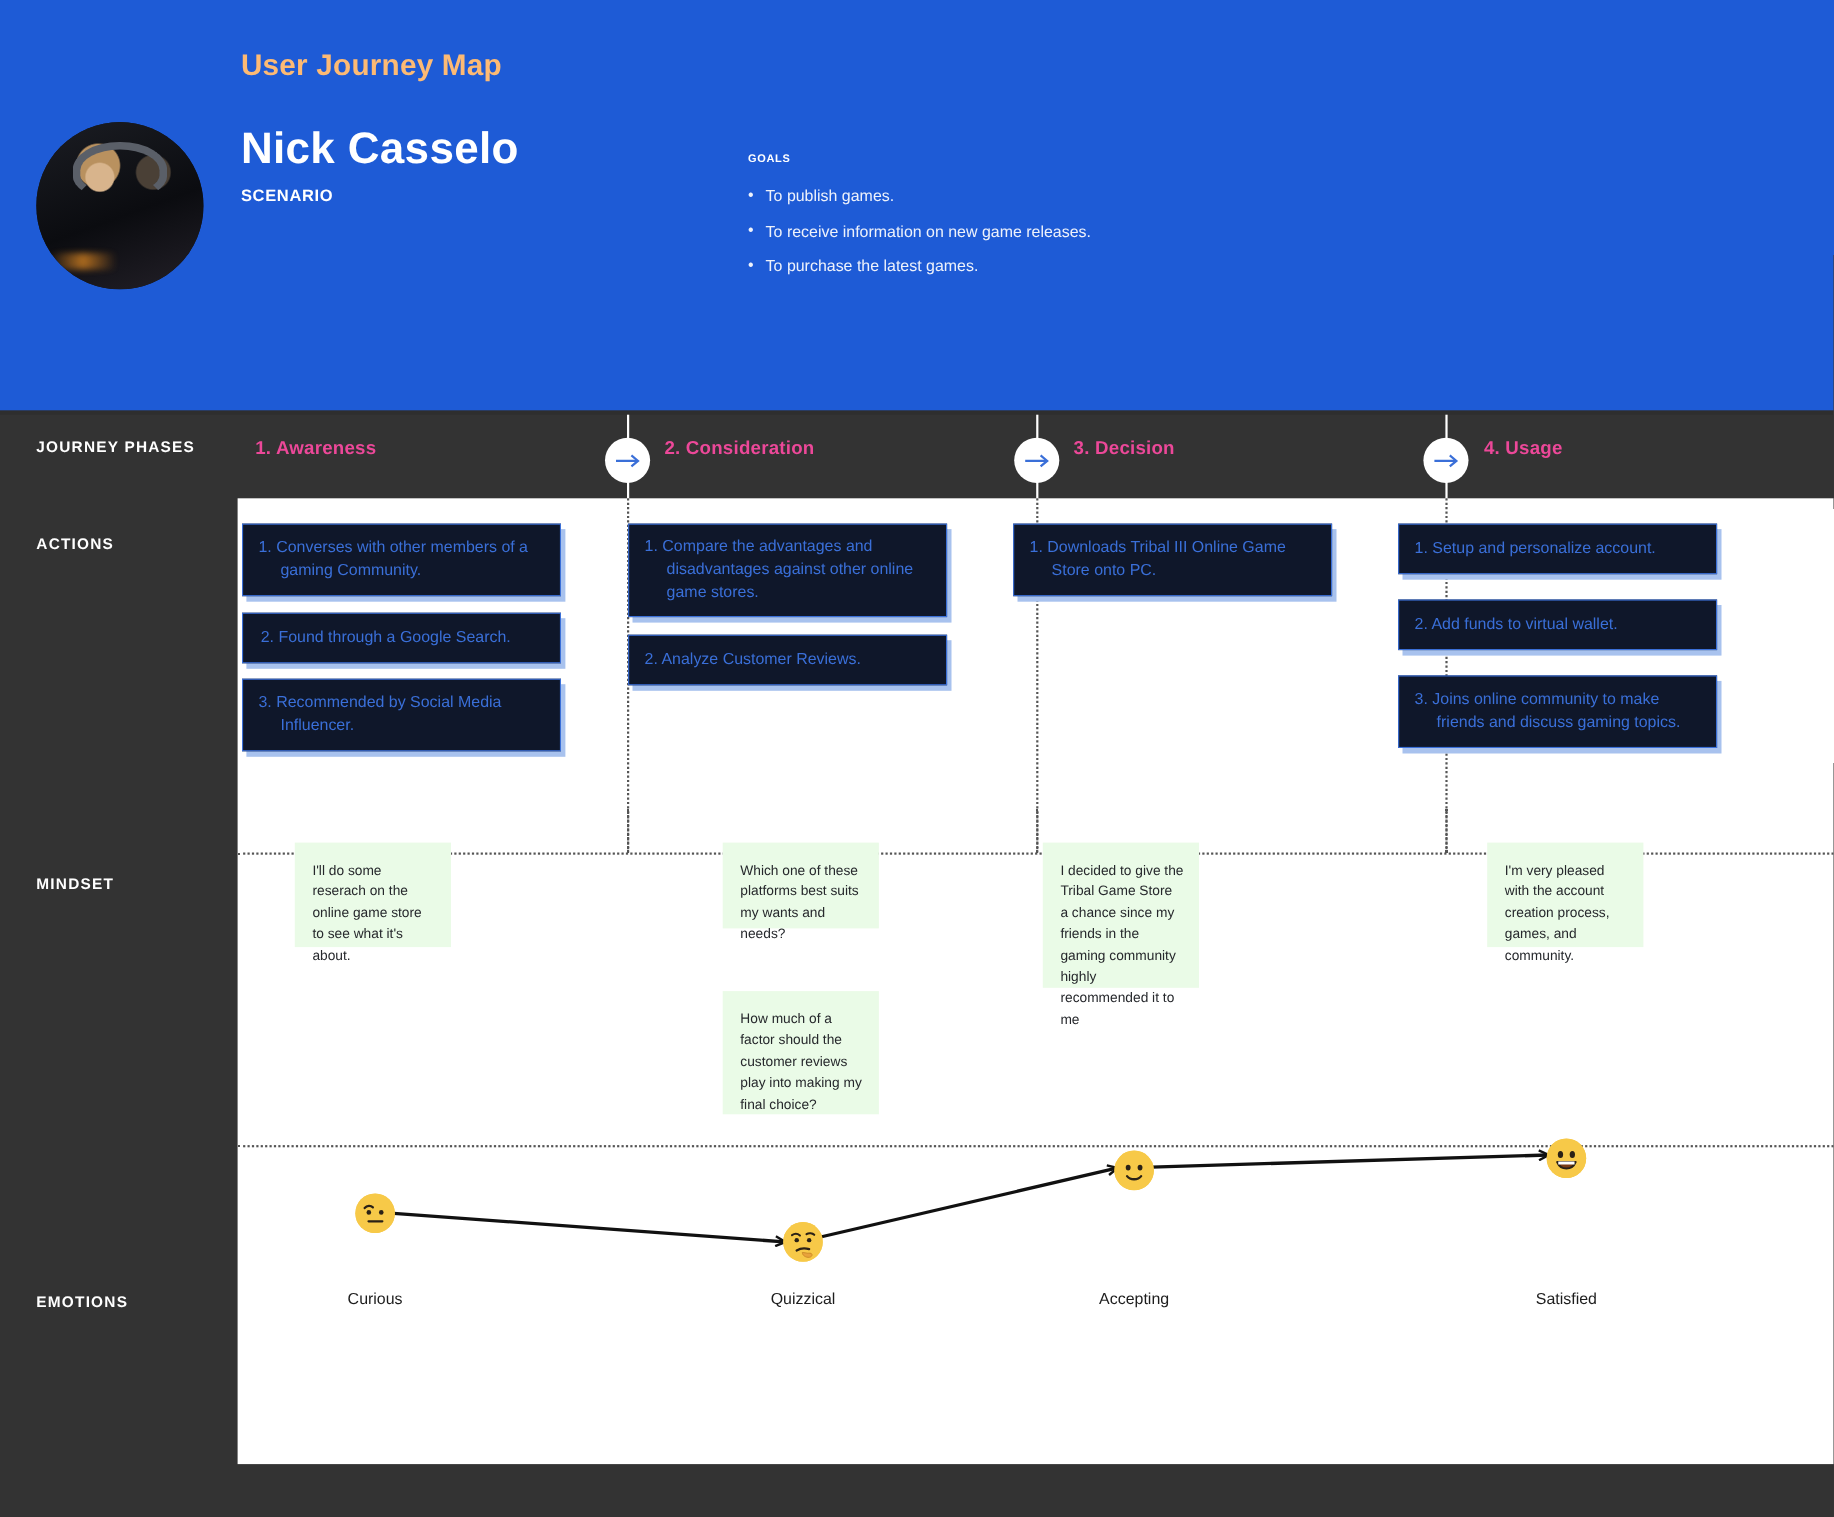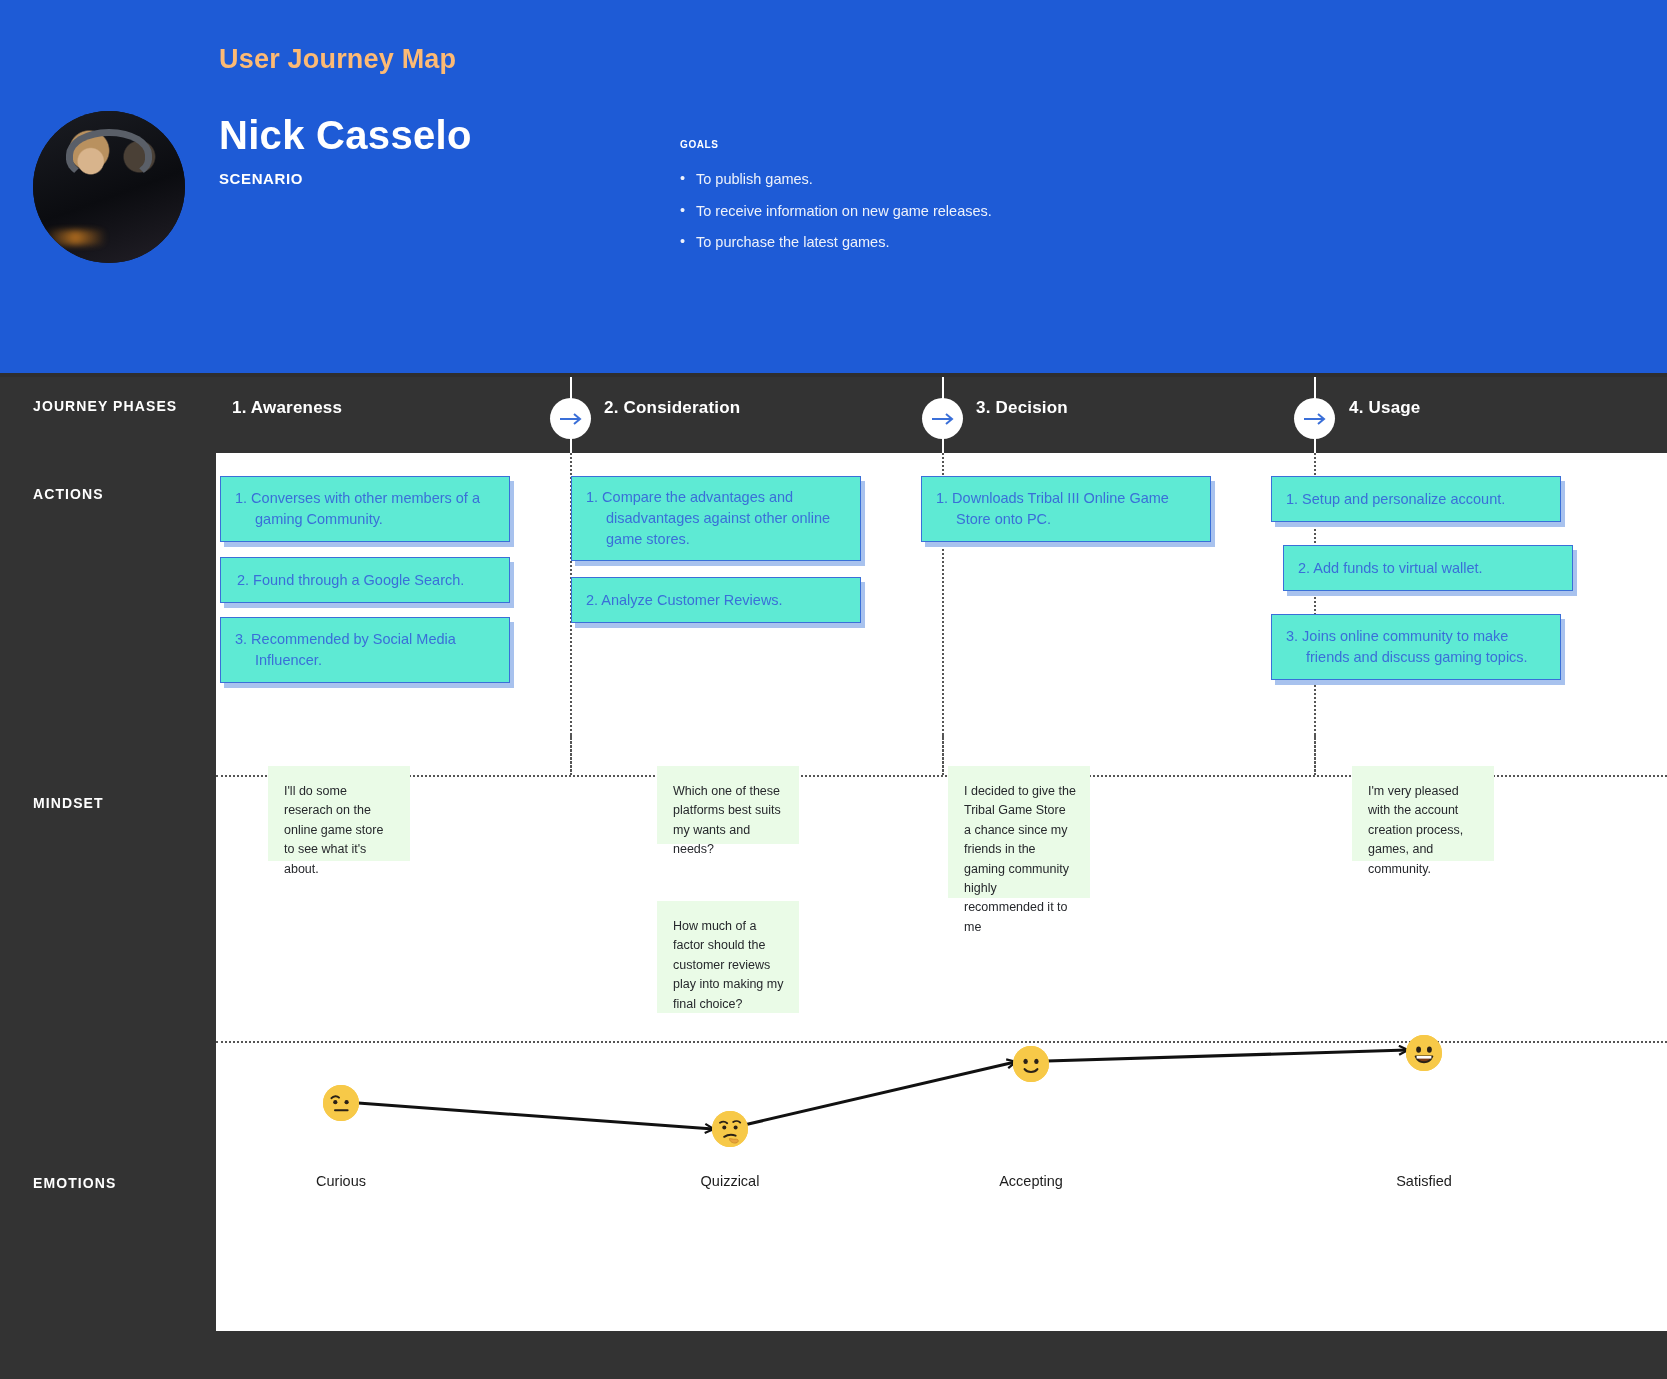--- a/index.html
+++ b/index.html
@@ -85,21 +85,21 @@
     font-size: 14px; font-weight: bold; color: #ffffff; letter-spacing: 1.1px;
   }
   .row-label.phases   { top: 398px; }
   .row-label.actions  { top: 486px; }
   .row-label.mindset  { top: 795px; }
   .row-label.emotions { top: 1175px; }
 
   
   .phase-name {
     position: absolute; top: 398px;
-    font-size: 17px; font-weight: bold; color: #ffffff; letter-spacing: .2px;
+    font-size: 17px; font-weight: bold; color: #ec4899; letter-spacing: .2px;
   }
   .phase-divider {
     position: absolute; top: 377px; width: 2px; height: 78px; background: #ffffff;
   }
   .phase-arrow {
     position: absolute; top: 398px; width: 41px; height: 41px;
     border-radius: 50%; background: #ffffff;
     display: flex; align-items: center; justify-content: center;
   }
   .phase-arrow svg { display: block; }
@@ -113,21 +113,21 @@
   
   .row-sep {
     position: absolute; left: 0; width: 1451px; height: 0;
     border-top: 2px dotted #555555;
   }
 
   
   .card {
     position: absolute;
     border: 1.6px solid #3a6fd8;
-    background: #5eead4;
+    background: #0f172a;
     box-shadow: 4px 5px 0 0 #a8c2ee;
     padding: 13px 14px;
     color: #3a6fd8;
     font-size: 14.5px;
     line-height: 1.45;
     display: flex; align-items: center;
   }
   .card .hang { display: block; padding-left: 20px; text-indent: -20px; }
 
   
@@ -242,21 +242,21 @@
       <span class="hang">2. Analyze Customer Reviews.</span>
     </div>
 
     <div class="card" style="left:705px; top:23px;  width:290px; height:66px;">
       <span class="hang">1. Downloads Tribal III Online Game Store onto PC.</span>
     </div>
 
     <div class="card" style="left:1055px; top:23px;  width:290px; height:46px;">
       <span class="hang">1. Setup and personalize account.</span>
     </div>
-    <div class="card" style="left:1055px; top:92px;  width:290px; height:46px;margin-left:12px;">
+    <div class="card" style="left:1055px; top:92px;  width:290px; height:46px;">
       <span class="hang">2. Add funds to virtual wallet.</span>
     </div>
     <div class="card" style="left:1055px; top:161px; width:290px; height:66px;">
       <span class="hang">3. Joins online community to make friends and discuss gaming topics.</span>
     </div>
 
     <div class="sticky" style="left:52px;  top:313px; width:142px; height:95px;">I'll do some reserach on the online game store to see what it's about.</div>
     <div class="sticky" style="left:441px; top:313px; width:142px; height:78px;">Which one of these platforms best suits my wants and needs?</div>
     <div class="sticky" style="left:441px; top:448px; width:142px; height:112px;">How much of a factor should the customer reviews play into making my final choice?</div>
     <div class="sticky" style="left:732px; top:313px; width:142px; height:132px;">I decided to give the Tribal Game Store a chance since my friends in the gaming community highly recommended it to me</div>

